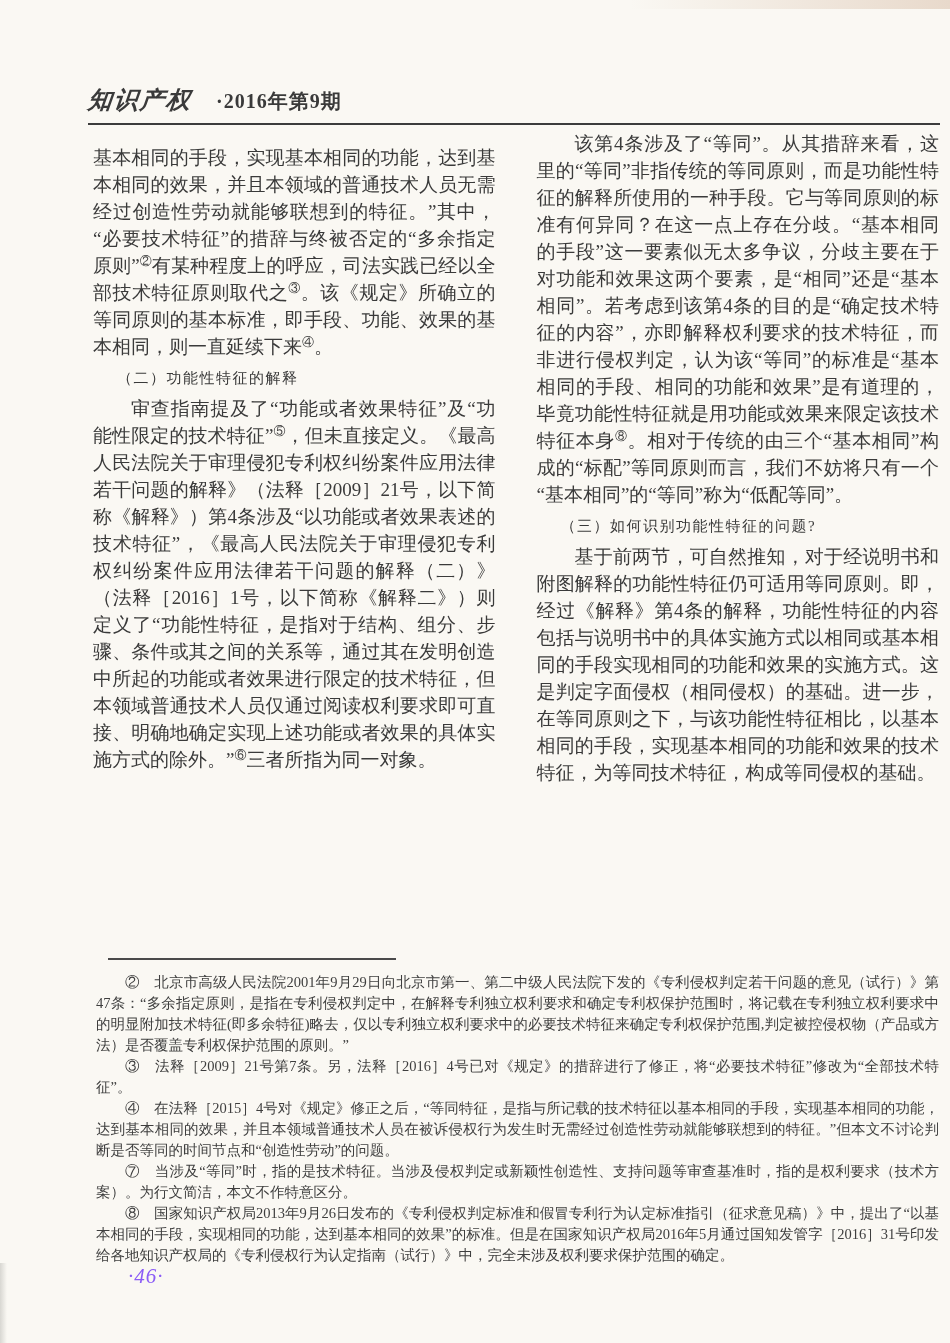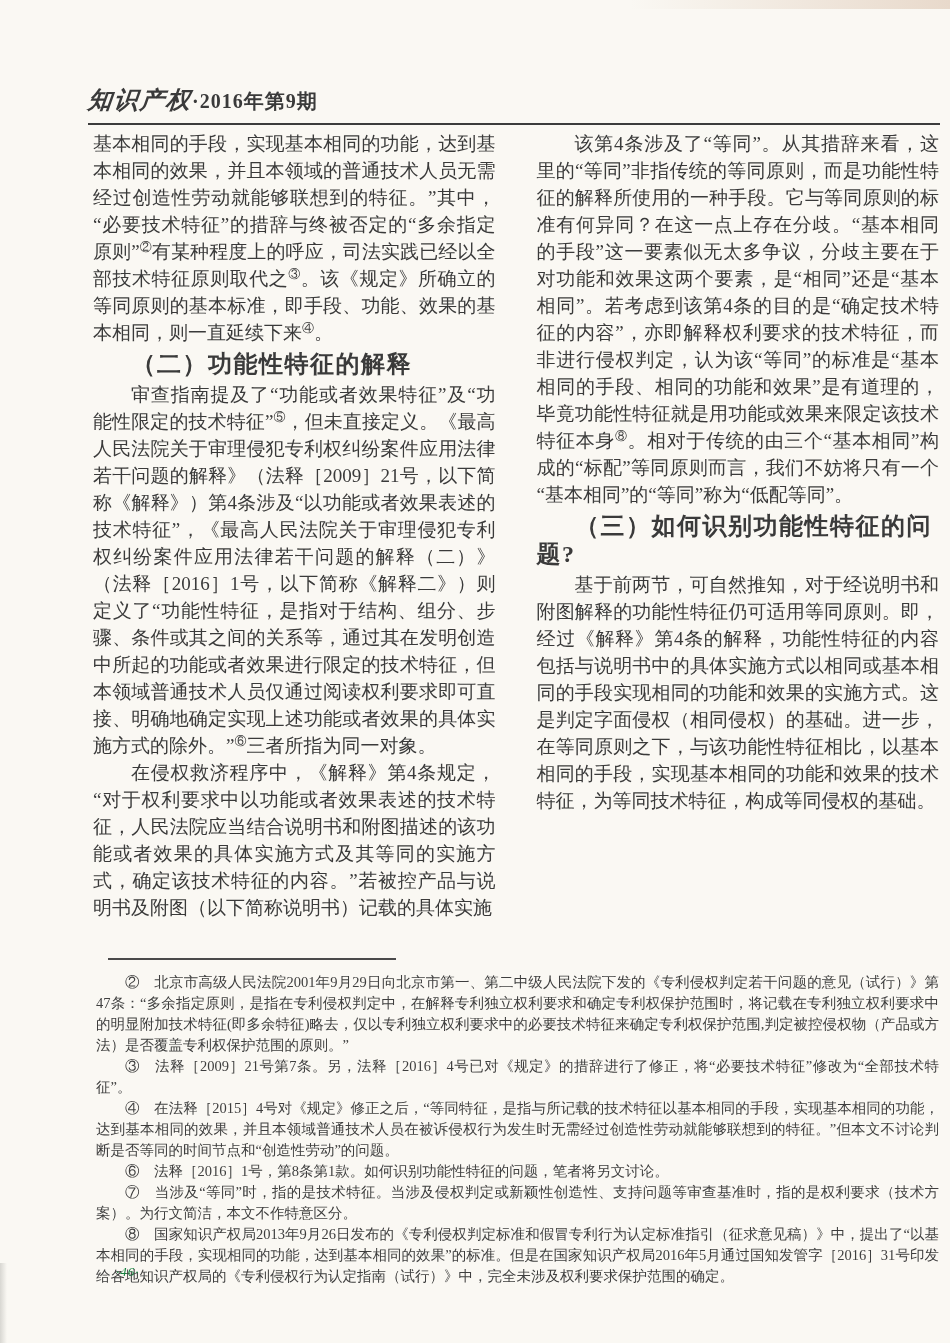--- a/index.html
+++ b/index.html
@@ -29,38 +29,38 @@
     border-bottom:2px solid #3c3c3c;
     padding-bottom:7px;
     white-space:nowrap;
   }
   .journal-title{
     font-size:24px;font-weight:bold;font-style:italic;
     letter-spacing:2px;
     transform:skewX(-6deg);display:inline-block;
   }
   .journal-issue{
-    font-size:20px;font-weight:600;letter-spacing:1px;
+    font-size:20px;font-weight:600;letter-spacing:1px;margin-left:24px;
   }
   .columns{
     position:absolute;left:93px;top:130px;width:846px;
-    display:flex;gap:41px;
+    display:flex;gap:41px;align-items:center;
   }
   .col{width:411px;}
   .body-p{
     margin:0;
     font-size:19px;line-height:27px;
     text-align:justify;
     text-indent:2em;
   }
   .no-indent{text-indent:0;}
   .col-heading{
     margin:4px 0 3px 0;
-    font-size:24px;line-height:28px;
-    font-weight:bold;
+    font-size:15px;line-height:28px;
+    font-weight:normal;
     text-indent:1.6em;
     letter-spacing:1.5px;
   }
   sup.fnref{
     font-size:12px;line-height:0;vertical-align:super;
   }
   .fn-rule{
     position:absolute;left:108px;top:958px;width:288px;height:0;
     border-top:2px solid #4a4a4a;
   }
@@ -68,54 +68,52 @@
     position:absolute;left:96px;top:972px;width:843px;
   }
   .footnote{
     margin:0;
     font-size:14.5px;line-height:21px;
     text-align:justify;
     text-indent:2em;
     color:#3e3e3e;
   }
   .page-number{
-    position:absolute;left:116px;top:1264px;
-    font-size:13px;font-style:italic;
-    letter-spacing:1px;color:#15803d;
+    position:absolute;left:128px;top:1264px;
+    font-size:21px;font-style:italic;
+    letter-spacing:1px;color:#8b5cf6;
   }
 </style>
 </head>
 <body>
 
 <div class="page">
   <div class="scan-edge-top"></div>
   <div class="scan-edge-left"></div>
 
   <div class="header">
     <span class="journal-title">知识产权</span><span class="journal-issue">·2016年第9期</span>
   </div>
 
   <div class="columns">
     <div class="col">
         <p class="body-p no-indent">基本相同的手段，实现基本相同的功能，达到基本相同的效果，并且本领域的普通技术人员无需经过创造性劳动就能够联想到的特征。”其中，“必要技术特征”的措辞与终被否定的“多余指定原则”<sup class="fnref">②</sup>有某种程度上的呼应，司法实践已经以全部技术特征原则取代之<sup class="fnref">③</sup>。该《规定》所确立的等同原则的基本标准，即手段、功能、效果的基本相同，则一直延续下来<sup class="fnref">④</sup>。</p>
         <h3 class="col-heading">（二）功能性特征的解释</h3>
         <p class="body-p">审查指南提及了“功能或者效果特征”及“功能性限定的技术特征”<sup class="fnref">⑤</sup>，但未直接定义。《最高人民法院关于审理侵犯专利权纠纷案件应用法律若干问题的解释》（法释［2009］21号，以下简称《解释》）第4条涉及“以功能或者效果表述的技术特征”，《最高人民法院关于审理侵犯专利权纠纷案件应用法律若干问题的解释（二）》（法释［2016］1号，以下简称《解释二》）则定义了“功能性特征，是指对于结构、组分、步骤、条件或其之间的关系等，通过其在发明创造中所起的功能或者效果进行限定的技术特征，但本领域普通技术人员仅通过阅读权利要求即可直接、明确地确定实现上述功能或者效果的具体实施方式的除外。”<sup class="fnref">⑥</sup>三者所指为同一对象。</p>
-        <p class="body-p">在侵权救济程序中，《解释》第4条规定，“对于权利要求中以功能或者效果表述的技术特征，人民法院应当结合说明书和附图描述的该功能或者效果的具体实施方式及其等同的实施方式，确定该技术特征的内容。”若被控产品与说明书及附图（以下简称说明书）记载的具体实施</p>
       </div>
     <div class="col">
         <p class="body-p">该第4条涉及了“等同”。从其措辞来看，这里的“等同”非指传统的等同原则，而是功能性特征的解释所使用的一种手段。它与等同原则的标准有何异同？在这一点上存在分歧。“基本相同的手段”这一要素似无太多争议，分歧主要在于对功能和效果这两个要素，是“相同”还是“基本相同”。若考虑到该第4条的目的是“确定技术特征的内容”，亦即解释权利要求的技术特征，而非进行侵权判定，认为该“等同”的标准是“基本相同的手段、相同的功能和效果”是有道理的，毕竟功能性特征就是用功能或效果来限定该技术特征本身<sup class="fnref">⑧</sup>。相对于传统的由三个“基本相同”构成的“标配”等同原则而言，我们不妨将只有一个“基本相同”的“等同”称为“低配等同”。</p>
         <h3 class="col-heading">（三）如何识别功能性特征的问题?</h3>
         <p class="body-p">基于前两节，可自然推知，对于经说明书和附图解释的功能性特征仍可适用等同原则。即，经过《解释》第4条的解释，功能性特征的内容包括与说明书中的具体实施方式以相同或基本相同的手段实现相同的功能和效果的实施方式。这是判定字面侵权（相同侵权）的基础。进一步，在等同原则之下，与该功能性特征相比，以基本相同的手段，实现基本相同的功能和效果的技术特征，为等同技术特征，构成等同侵权的基础。</p>
       </div>
   </div>
 
   <div class="fn-rule"></div>
   <div class="footnotes">
       <p class="footnote">②　北京市高级人民法院2001年9月29日向北京市第一、第二中级人民法院下发的《专利侵权判定若干问题的意见（试行）》第47条：“多余指定原则，是指在专利侵权判定中，在解释专利独立权利要求和确定专利权保护范围时，将记载在专利独立权利要求中的明显附加技术特征(即多余特征)略去，仅以专利独立权利要求中的必要技术特征来确定专利权保护范围,判定被控侵权物（产品或方法）是否覆盖专利权保护范围的原则。”</p>
       <p class="footnote">③　法释［2009］21号第7条。另，法释［2016］4号已对《规定》的措辞进行了修正，将“必要技术特征”修改为“全部技术特征”。</p>
       <p class="footnote">④　在法释［2015］4号对《规定》修正之后，“等同特征，是指与所记载的技术特征以基本相同的手段，实现基本相同的功能，达到基本相同的效果，并且本领域普通技术人员在被诉侵权行为发生时无需经过创造性劳动就能够联想到的特征。”但本文不讨论判断是否等同的时间节点和“创造性劳动”的问题。</p>
-      <p class="footnote">⑥　法释［2016］1号，第8条第1款。如何识别功能性特征的问题，笔者将另文讨论。</p>
       <p class="footnote">⑦　当涉及“等同”时，指的是技术特征。当涉及侵权判定或新颖性创造性、支持问题等审查基准时，指的是权利要求（技术方案）。为行文简洁，本文不作特意区分。</p>
       <p class="footnote">⑧　国家知识产权局2013年9月26日发布的《专利侵权判定标准和假冒专利行为认定标准指引（征求意见稿）》中，提出了“以基本相同的手段，实现相同的功能，达到基本相同的效果”的标准。但是在国家知识产权局2016年5月通过国知发管字［2016］31号印发给各地知识产权局的《专利侵权行为认定指南（试行）》中，完全未涉及权利要求保护范围的确定。</p>
     </div>
 
   <div class="page-number">·46·</div>
 </div>
 
 </body></html>

